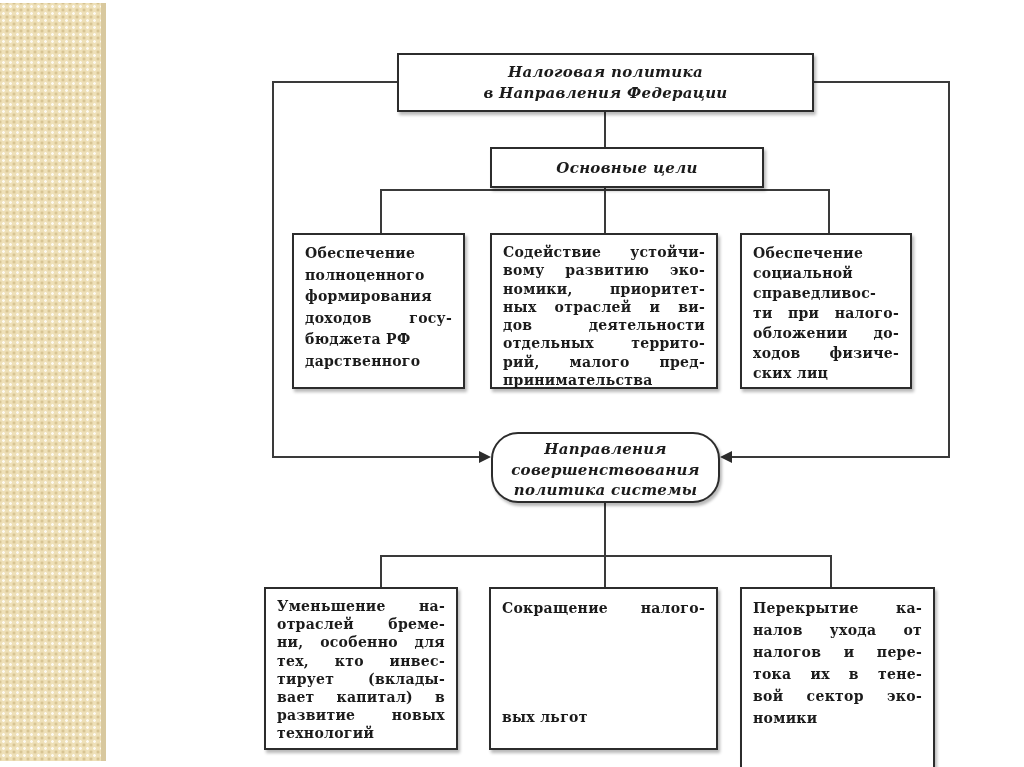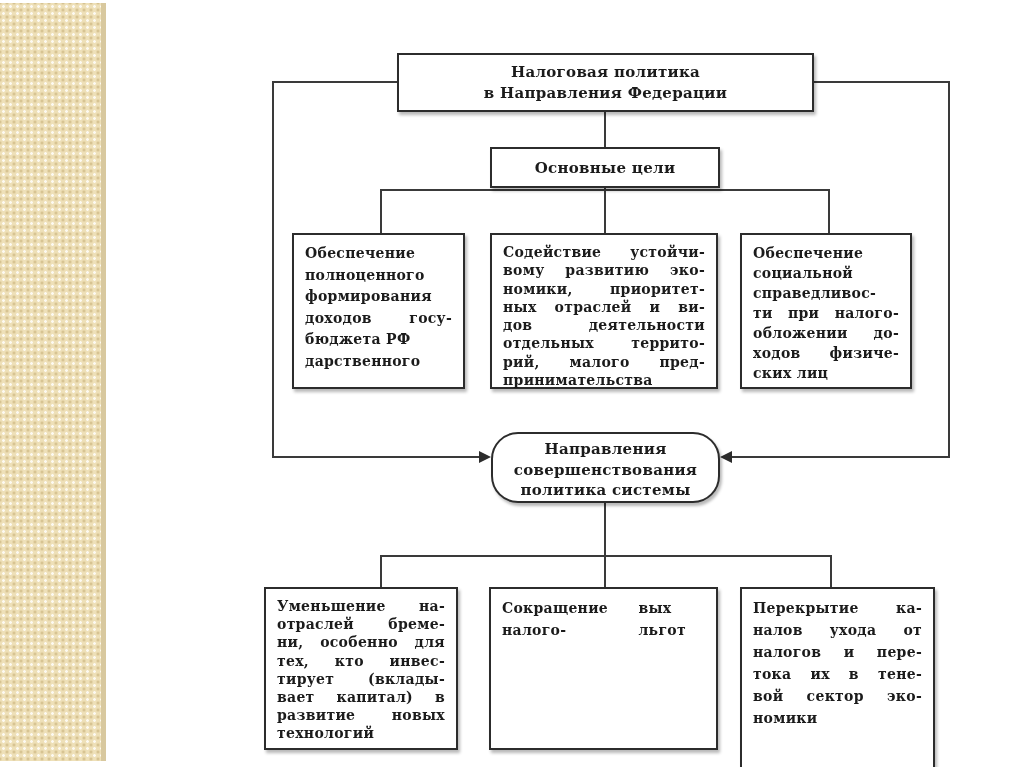--- a/index.html
+++ b/index.html
@@ -18,30 +18,30 @@
     border-right:5px solid #d8c89e;
   }
   .box{
     position:absolute;background:#ffffff;border:2px solid #2c2c2c;
     box-sizing:border-box;box-shadow:2px 3px 3px rgba(0,0,0,0.28);
     color:#1b1b1b;font-weight:bold;font-size:14px;letter-spacing:0.3px;
     padding:8px 11px;
   }
   .box .ln{text-align:justify;text-align-last:justify;}
   .box .ln-last{text-align-last:left;}
-  .center .ln, .center .ln-last{text-align:right;text-align-last:center;}
-  .v-center{display:flex;flex-direction:row;justify-content:center;}
+  .center .ln, .center .ln-last{text-align:right;text-align-last:center;font-style:italic;}
+  .v-center{display:flex;flex-direction:column;justify-content:space-between;}
   .conn{position:absolute;background:#3a3a3a;}
   .arrow{position:absolute;width:0;height:0;border-top:6px solid transparent;border-bottom:6px solid transparent;}
   .arrow-right{border-left:12px solid #2c2c2c;}
   .arrow-left{border-right:12px solid #2c2c2c;}
 
   
   #root-box{left:397px;top:53px;width:417px;height:59px;font-size:15px;line-height:21px;padding-top:7px;}
-  #goals-header{left:490px;top:147px;width:230px;height:41px;font-size:15px;line-height:22px;}
+  #goals-header{left:490px;top:147px;width:274px;height:41px;font-size:15px;line-height:22px;}
   #goal-1{left:292px;top:233px;width:173px;height:156px;line-height:21.5px;}
   #goal-2{left:490px;top:233px;width:228px;height:156px;line-height:18.3px;}
   #goal-3{left:740px;top:233px;width:172px;height:156px;line-height:20px;}
   #directions-header{left:491px;top:432px;width:229px;height:71px;font-size:15px;line-height:20.5px;padding-top:5px;border-radius:27px;}
   #direction-1{left:264px;top:587px;width:194px;height:163px;line-height:18.2px;}
   #direction-2{left:489px;top:587px;width:229px;height:163px;line-height:22px;padding-bottom:20px;}
   #direction-3{left:740px;top:587px;width:195px;height:199px;line-height:22px;}
 </style>
 </head>
 <body>

